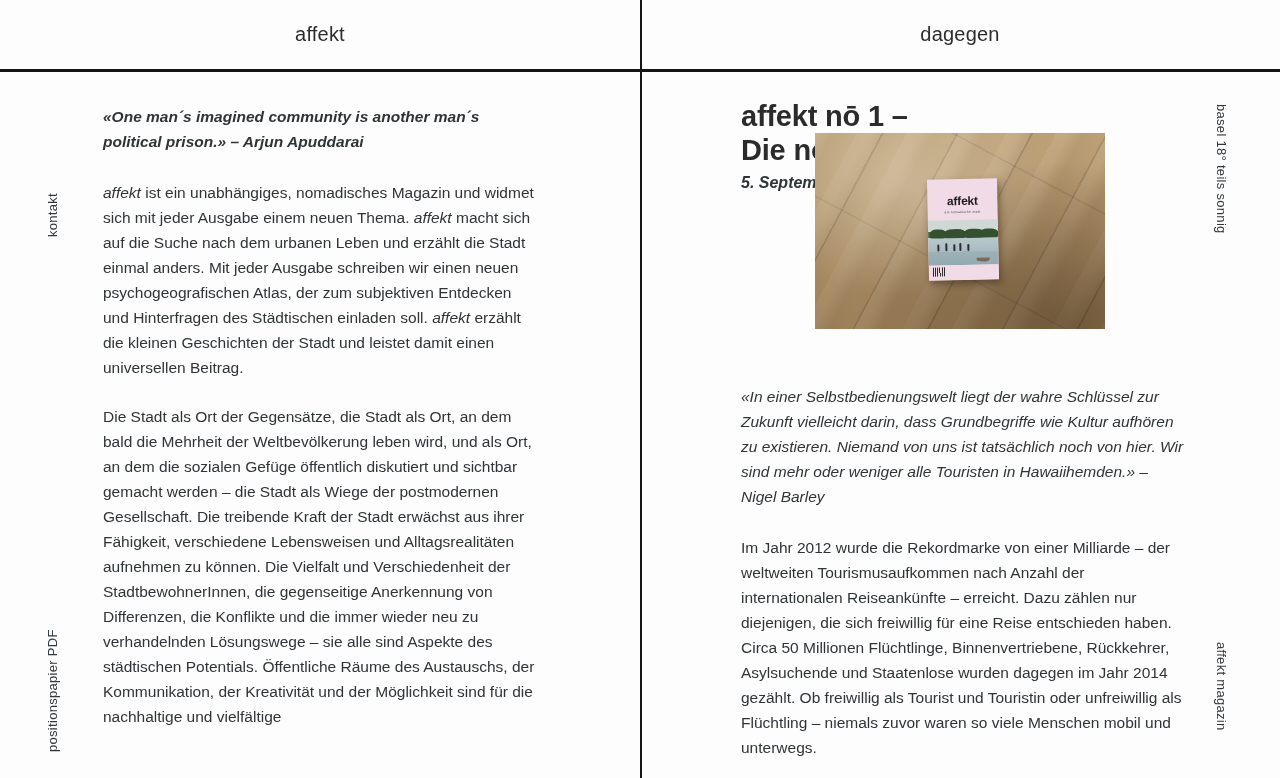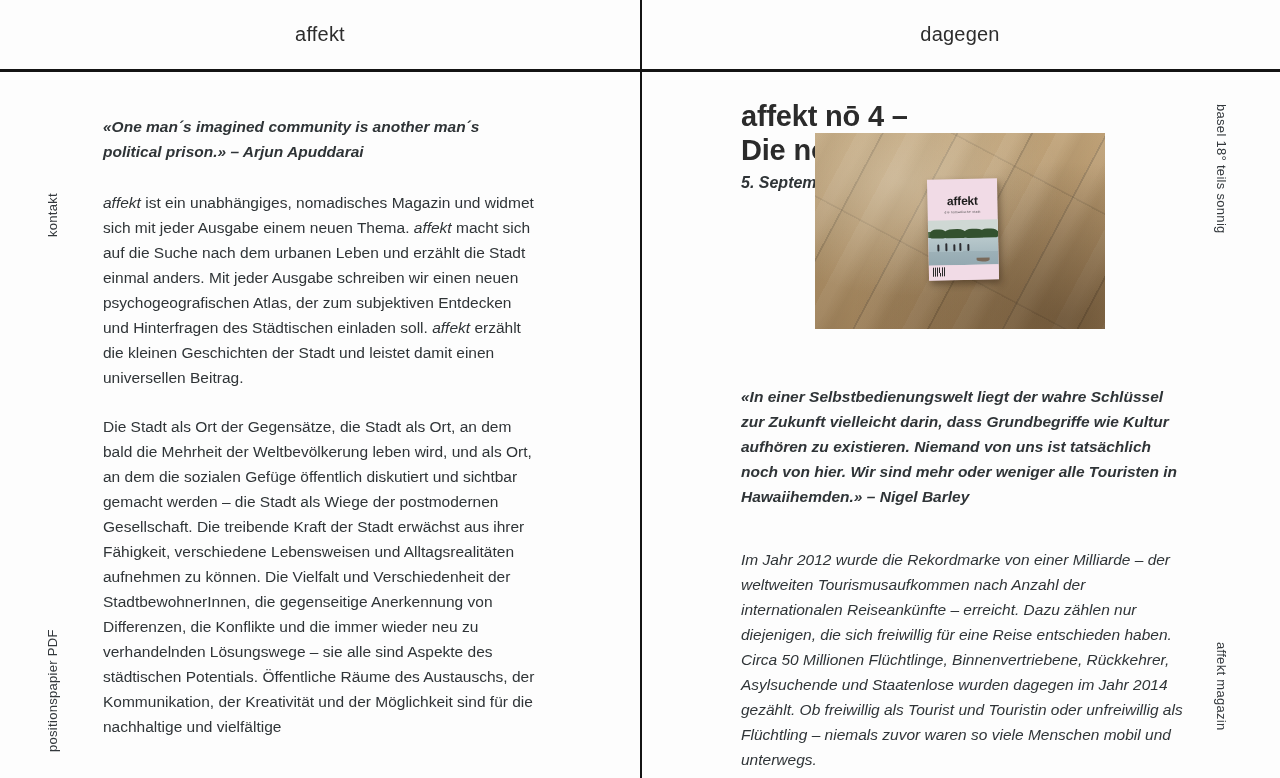--- a/index.html
+++ b/index.html
@@ -107,21 +107,21 @@
     left: 45px;
     transform: rotate(90deg);
   }
   .rail.far-right .rail-label.top    { top: 32px; }
   .rail.far-right .rail-label.bottom { top: 570px; }
 
   
   .left-body {
     position: absolute;
     left: 103px;
-    top: 42px;
+    top: 32px;
     width: 432px;
   }
   .left-body p {
     font-size: 15.5px;
     line-height: 25px;
     color: #2f3437;
     margin-bottom: 24px;
   }
   .left-body p.quote {
     font-style: italic;
@@ -277,26 +277,25 @@
     left: 99px;
     top: 312px;
     width: 443px;
     z-index: 5;
   }
   .right-body p {
     font-size: 15.5px;
     line-height: 25px;
     color: #2f3437;
     margin-bottom: 24px;
-    font-style: italic;
   }
   .right-body p.quote {
     font-style: italic;
-    font-weight: 700;
-    margin-bottom: 38px;
+    font-weight: 400;
+    margin-bottom: 26px;
   }
 </style>
 </head>
 <body>
 
 <div class="page">
 
   <div class="header">
     <div class="header-half left">
       <span class="header-title">affekt</span>
@@ -327,21 +326,21 @@
       <p><em class="brand">affekt</em><span> ist ein unabhängiges, nomadisches Magazin und widmet sich mit jeder Ausgabe einem neuen Thema. </span><em class="brand">affekt</em><span> macht sich auf die Suche nach dem urbanen Leben und erzählt die Stadt einmal anders. Mit jeder Ausgabe schreiben wir einen neuen psychogeografischen Atlas, der zum subjektiven Entdecken und Hinterfragen des Städtischen einladen soll. </span><em class="brand">affekt</em><span> erzählt die kleinen Geschichten der Stadt und leistet damit einen universellen Beitrag.</span></p>
 
       <p>Die Stadt als Ort der Gegensätze, die Stadt als Ort, an dem bald die Mehrheit der Weltbevölkerung leben wird, und als Ort, an dem die sozialen Gefüge öffentlich diskutiert und sichtbar gemacht werden – die Stadt als Wiege der postmodernen Gesellschaft. Die treibende Kraft der Stadt erwächst aus ihrer Fähigkeit, verschiedene Lebensweisen und Alltagsrealitäten aufnehmen zu können. Die Vielfalt und Verschiedenheit der StadtbewohnerInnen, die gegenseitige Anerkennung von Differenzen, die Konflikte und die immer wieder neu zu verhandelnden Lösungswege – sie alle sind Aspekte des städtischen Potentials. Öffentliche Räume des Austauschs, der Kommunikation, der Kreativität und der Möglichkeit sind für die nachhaltige und vielfältige</p>
 
     </div>
   </div>
 
   <div class="col right">
 
     <h1 class="headline">
-      <span>affekt nō 4 –</span><br>
+      <span>affekt nō 1 –</span><br>
       <span>Die nomadische Stadt</span>
     </h1>
 
     <div class="pubdate">5. September 2015</div>
 
     <div class="photo">
       <div class="floor"></div>
       <div class="floor-shade"></div>
 
       <div class="mag">

